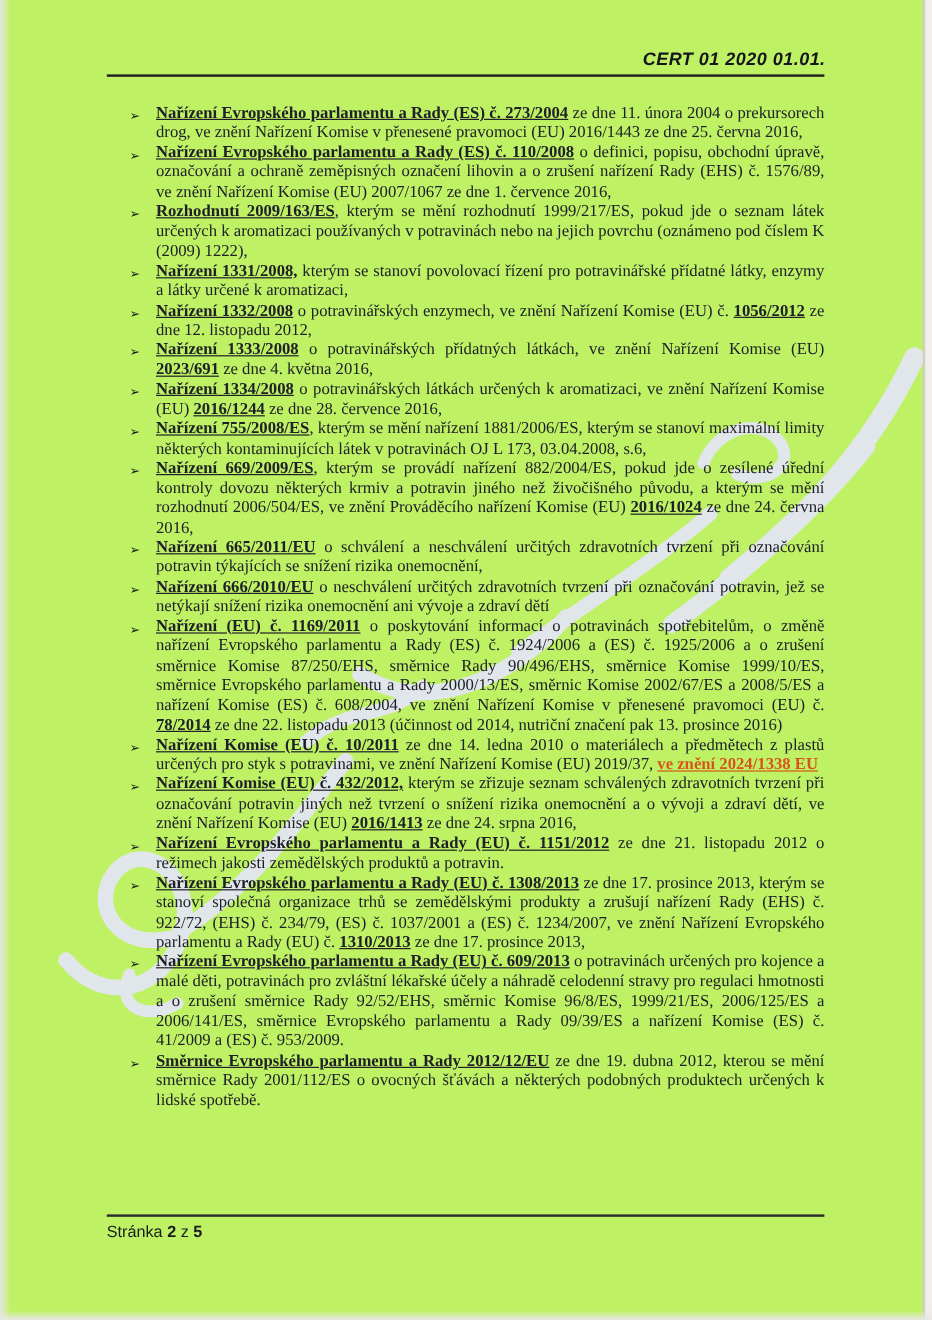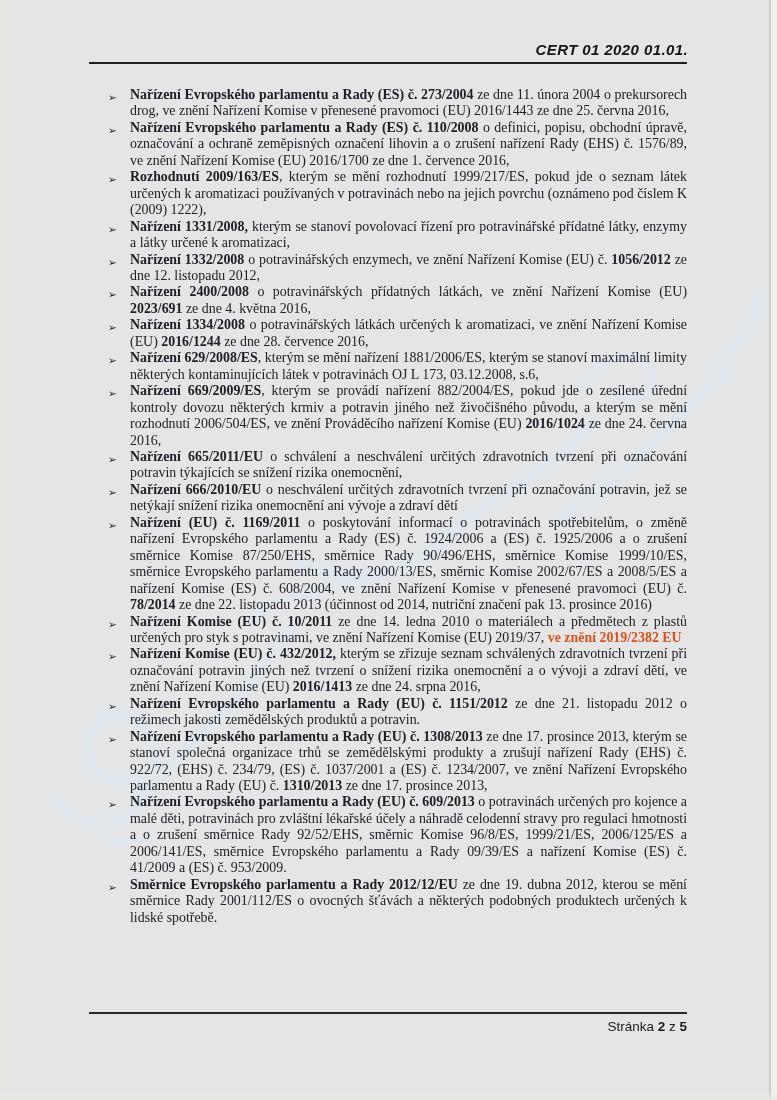--- a/index.html
+++ b/index.html
@@ -1,19 +1,19 @@
 <!DOCTYPE html>
 <html lang="cs" style="--accent-red: #d9531f; --watermark-color: #e1e6ea;"><head>
 <meta charset="utf-8">
 <style>
   html,body{margin:0;padding:0;}
   body{background:#ffffff;}
   .page{
     position:relative;width:777px;height:1100px;margin:0;
-    background:#e5e5e5;overflow:hidden;
+    background:#bef264;overflow:hidden;
     font-family:"Liberation Serif",serif;
   }
   
   .edge-left{position:absolute;left:0;top:0;bottom:0;width:9px;
     background:linear-gradient(to right,#e5e4e1,rgba(245,244,242,0));z-index:3;}
   .edge-right-line{position:absolute;top:0;bottom:0;left:769px;width:2px;background:#cfcecb;z-index:3;}
   .edge-right-band{position:absolute;top:0;bottom:0;left:771px;width:6px;background:#f0efec;z-index:3;}
   .edge-bottom{position:absolute;left:0;right:0;bottom:0;height:8px;
     background:linear-gradient(to top,#e9e8e5,rgba(245,244,242,0));z-index:3;}
   
@@ -31,25 +31,25 @@
   
   .reg-list{position:absolute;left:107px;top:87px;width:580px;z-index:1;}
   .li-row{
     position:relative;padding-left:23px;text-align:justify;
     font-size:13.9px;line-height:16.45px;color:#202028;hyphens:none;
   }
   .li-row .bullet{
     position:absolute;left:1px;top:2px;
     font-family:"DejaVu Sans",sans-serif;font-size:10.5px;color:#191920;
   }
-  .li-text b{font-weight:bold;}
+  .li-text b{font-weight:bold;text-decoration:underline;}
   .li-text b.red{color:var(--accent-red,#d9531f);}
   
   .footer-text{
-    position:absolute;top:1019px;left:89px;width:598px;text-align:right;z-index:2;
+    position:absolute;top:1019px;left:89px;width:598px;text-align:left;z-index:2;
     font-family:"Liberation Sans",sans-serif;font-size:13.5px;color:#1a1a1a;
   }
   .footer-text b{font-weight:bold;}
 </style>
 </head>
 <body>
 
 <div class="page">
 
   <svg class="watermark" width="777" height="1100" viewBox="0 0 777 1100" aria-hidden="true">
@@ -62,32 +62,32 @@
     <path d="M 560 520 C 632 468 684 420 722 372" stroke-width="15"></path>
     <path d="M 608 482 C 672 430 724 378 762 298" stroke-width="17"></path>
     <path d="M 586 386 C 600 352 640 348 652 372 C 660 392 634 404 614 395" stroke-width="10"></path>
   </svg>
 
   <div class="header-code">CERT 01 2020 01.01.</div>
   <div class="rule rule-header"></div>
 
   <div class="reg-list">
       <div class="li-row"><span class="bullet">➢</span><span class="li-text"><b>Nařízení Evropského parlamentu a Rady (ES) č. 273/2004</b><span> ze dne 11. února 2004 o prekursorech drog, ve znění Nařízení Komise v přenesené pravomoci (EU) 2016/1443 ze dne 25. června 2016,</span></span></div>
-      <div class="li-row"><span class="bullet">➢</span><span class="li-text"><b>Nařízení Evropského parlamentu a Rady (ES) č. 110/2008</b><span> o definici, popisu, obchodní úpravě, označování a ochraně zeměpisných označení lihovin a o zrušení nařízení Rady (EHS) č. 1576/89, ve znění Nařízení Komise (EU) 2016/1700 ze dne 1. července 2016,</span></span></div>
+      <div class="li-row"><span class="bullet">➢</span><span class="li-text"><b>Nařízení Evropského parlamentu a Rady (ES) č. 110/2008</b><span> o definici, popisu, obchodní úpravě, označování a ochraně zeměpisných označení lihovin a o zrušení nařízení Rady (EHS) č. 1576/89, ve znění Nařízení Komise (EU) 2007/1067 ze dne 1. července 2016,</span></span></div>
       <div class="li-row"><span class="bullet">➢</span><span class="li-text"><b>Rozhodnutí 2009/163/ES</b><span>, kterým se mění rozhodnutí 1999/217/ES, pokud jde o seznam látek určených k aromatizaci používaných v potravinách nebo na jejich povrchu (oznámeno pod číslem K (2009) 1222),</span></span></div>
       <div class="li-row"><span class="bullet">➢</span><span class="li-text"><b>Nařízení 1331/2008,</b><span> kterým se stanoví povolovací řízení pro potravinářské přídatné látky, enzymy a látky určené k aromatizaci,</span></span></div>
       <div class="li-row"><span class="bullet">➢</span><span class="li-text"><b>Nařízení 1332/2008</b><span> o potravinářských enzymech, ve znění Nařízení Komise (EU) č. </span><b>1056/2012</b><span> ze dne 12. listopadu 2012,</span></span></div>
-      <div class="li-row"><span class="bullet">➢</span><span class="li-text"><b>Nařízení 2400/2008</b><span> o potravinářských přídatných látkách, ve znění Nařízení Komise (EU) </span><b>2023/691</b><span> ze dne 4. května 2016,</span></span></div>
+      <div class="li-row"><span class="bullet">➢</span><span class="li-text"><b>Nařízení 1333/2008</b><span> o potravinářských přídatných látkách, ve znění Nařízení Komise (EU) </span><b>2023/691</b><span> ze dne 4. května 2016,</span></span></div>
       <div class="li-row"><span class="bullet">➢</span><span class="li-text"><b>Nařízení 1334/2008</b><span> o potravinářských látkách určených k aromatizaci, ve znění Nařízení Komise (EU) </span><b>2016/1244</b><span> ze dne 28. července 2016,</span></span></div>
-      <div class="li-row"><span class="bullet">➢</span><span class="li-text"><b>Nařízení 629/2008/ES</b><span>, kterým se mění nařízení 1881/2006/ES, kterým se stanoví maximální limity některých kontaminujících látek v potravinách  OJ L 173, 03.12.2008, s.6,</span></span></div>
+      <div class="li-row"><span class="bullet">➢</span><span class="li-text"><b>Nařízení 755/2008/ES</b><span>, kterým se mění nařízení 1881/2006/ES, kterým se stanoví maximální limity některých kontaminujících látek v potravinách  OJ L 173, 03.04.2008, s.6,</span></span></div>
       <div class="li-row"><span class="bullet">➢</span><span class="li-text"><b>Nařízení 669/2009/ES</b><span>, kterým se provádí nařízení  882/2004/ES, pokud jde o zesílené úřední kontroly dovozu některých krmiv a potravin jiného než živočišného původu, a kterým se mění rozhodnutí 2006/504/ES, ve znění Prováděcího nařízení Komise (EU) </span><b>2016/1024</b><span> ze dne 24. června 2016,</span></span></div>
       <div class="li-row"><span class="bullet">➢</span><span class="li-text"><b>Nařízení 665/2011/EU</b><span> o schválení a neschválení určitých zdravotních tvrzení při označování potravin týkajících se snížení rizika onemocnění,</span></span></div>
       <div class="li-row"><span class="bullet">➢</span><span class="li-text"><b>Nařízení 666/2010/EU</b><span> o neschválení určitých zdravotních tvrzení při označování potravin, jež se netýkají snížení rizika onemocnění ani vývoje a zdraví dětí</span></span></div>
       <div class="li-row"><span class="bullet">➢</span><span class="li-text"><b>Nařízení (EU) č. 1169/2011</b><span>  o poskytování informací o potravinách spotřebitelům, o změně nařízení Evropského parlamentu a Rady (ES) č. 1924/2006 a (ES) č. 1925/2006 a o zrušení směrnice Komise 87/250/EHS, směrnice Rady 90/496/EHS, směrnice Komise 1999/10/ES, směrnice Evropského parlamentu a Rady 2000/13/ES, směrnic Komise 2002/67/ES a 2008/5/ES a nařízení Komise (ES) č. 608/2004, ve znění Nařízení Komise v přenesené pravomoci (EU) č. </span><b>78/2014</b><span> ze dne 22. listopadu 2013 (účinnost od 2014, nutriční značení pak 13. prosince 2016)</span></span></div>
-      <div class="li-row"><span class="bullet">➢</span><span class="li-text"><b>Nařízení Komise (EU) č. 10/2011</b><span> ze dne 14. ledna 2010 o materiálech a předmětech z plastů určených pro styk s potravinami, ve znění Nařízení Komise (EU) 2019/37, </span><b class="red">ve znění 2019/2382 EU</b></span></div>
+      <div class="li-row"><span class="bullet">➢</span><span class="li-text"><b>Nařízení Komise (EU) č. 10/2011</b><span> ze dne 14. ledna 2010 o materiálech a předmětech z plastů určených pro styk s potravinami, ve znění Nařízení Komise (EU) 2019/37, </span><b class="red">ve znění 2024/1338 EU</b></span></div>
       <div class="li-row"><span class="bullet">➢</span><span class="li-text"><b>Nařízení Komise (EU) č. 432/2012,</b><span> kterým se zřizuje seznam schválených zdravotních tvrzení při označování potravin jiných než tvrzení o snížení rizika onemocnění a o vývoji a zdraví dětí, ve znění Nařízení Komise (EU) </span><b>2016/1413</b><span> ze dne 24. srpna 2016,</span></span></div>
       <div class="li-row"><span class="bullet">➢</span><span class="li-text"><b>Nařízení Evropského parlamentu a Rady (EU) č. 1151/2012</b><span> ze dne 21. listopadu 2012 o režimech jakosti zemědělských produktů a potravin.</span></span></div>
       <div class="li-row"><span class="bullet">➢</span><span class="li-text"><b>Nařízení Evropského parlamentu a Rady (EU) č. 1308/2013</b><span> ze dne 17. prosince 2013, kterým se stanoví společná organizace trhů se zemědělskými produkty a zrušují nařízení Rady (EHS) č. 922/72, (EHS) č. 234/79, (ES) č. 1037/2001 a (ES) č. 1234/2007, ve znění Nařízení Evropského parlamentu a Rady (EU) č. </span><b>1310/2013</b><span> ze dne 17. prosince 2013,</span></span></div>
       <div class="li-row"><span class="bullet">➢</span><span class="li-text"><b>Nařízení Evropského parlamentu a Rady (EU) č. 609/2013</b><span> o potravinách určených pro kojence a malé děti, potravinách pro zvláštní lékařské účely a náhradě celodenní stravy pro regulaci hmotnosti a o zrušení směrnice Rady 92/52/EHS, směrnic Komise 96/8/ES, 1999/21/ES, 2006/125/ES a 2006/141/ES, směrnice Evropského parlamentu a Rady 09/39/ES a nařízení Komise (ES) č. 41/2009 a (ES) č. 953/2009.</span></span></div>
       <div class="li-row"><span class="bullet">➢</span><span class="li-text"><b>Směrnice Evropského parlamentu a Rady 2012/12/EU</b><span> ze dne 19. dubna 2012, kterou se mění směrnice Rady 2001/112/ES o ovocných šťávách a některých podobných produktech určených k lidské spotřebě.</span></span></div>
     </div>
 
   <div class="rule rule-footer"></div>
   <div class="footer-text">
     <span>Stránka</span>

